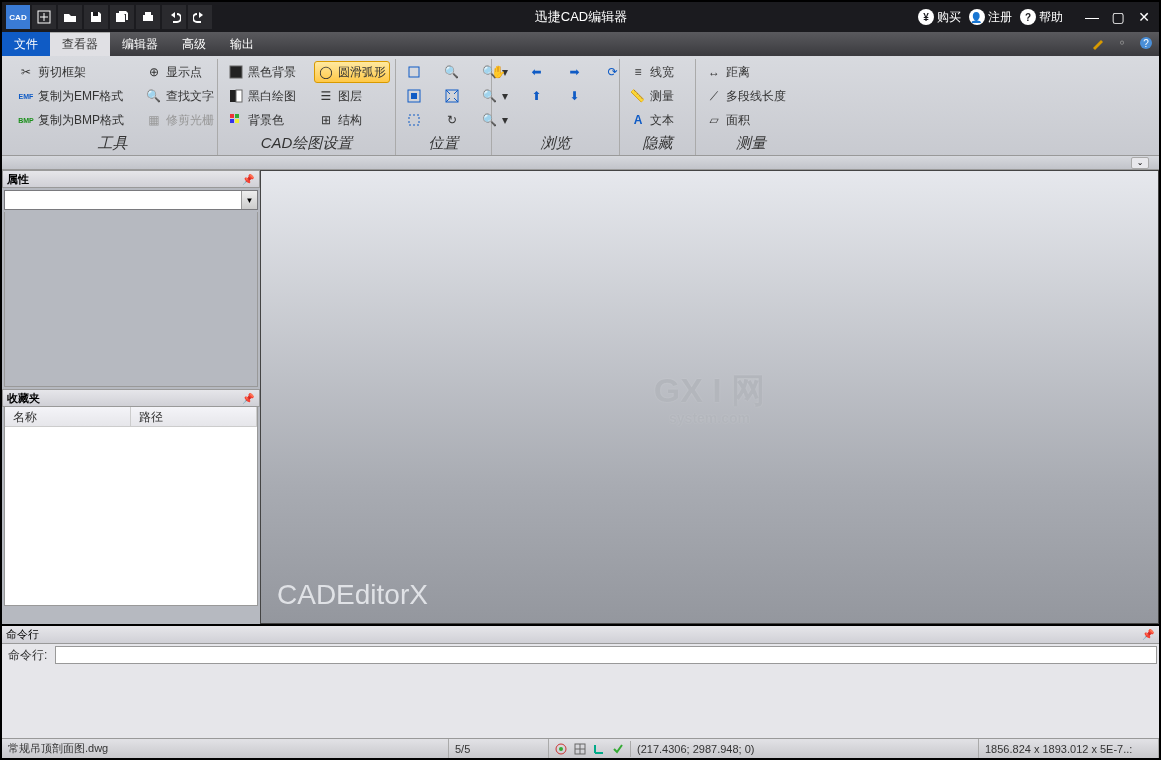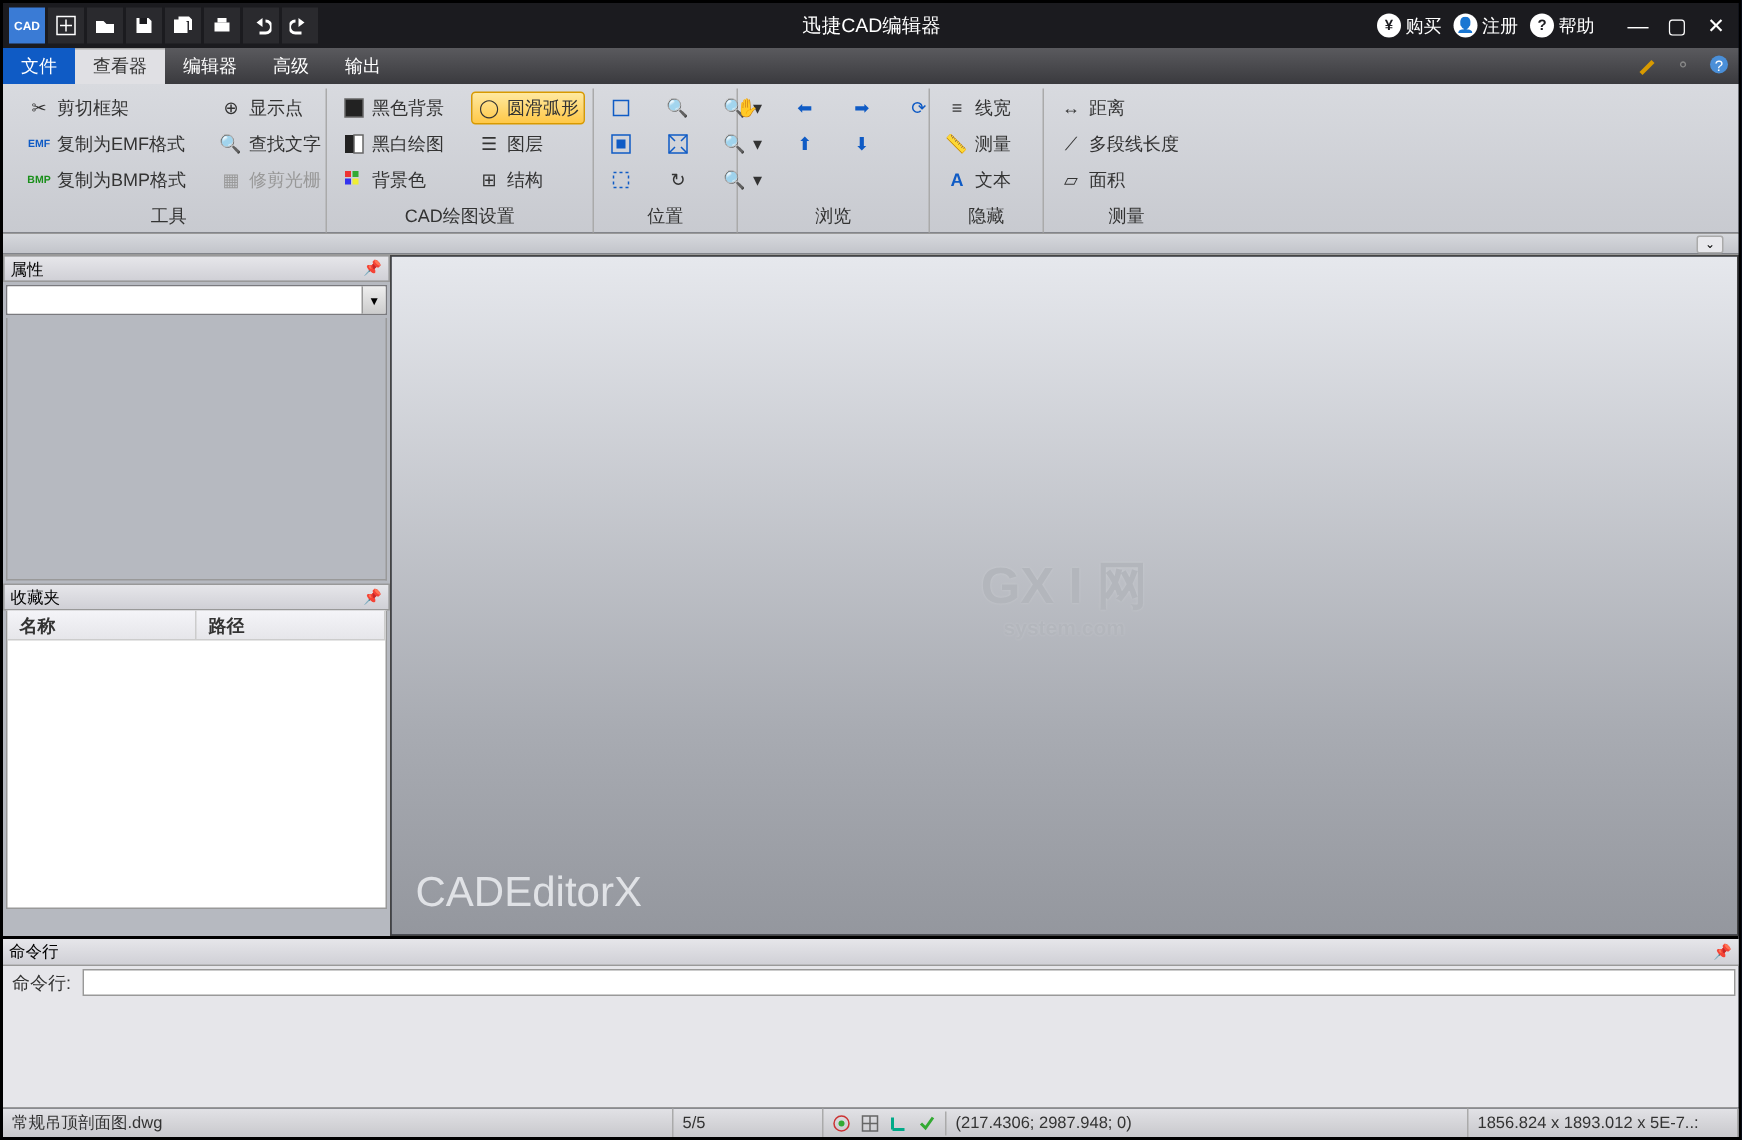--- a/index.html
+++ b/index.html
@@ -1,17 +1,17 @@
 <!DOCTYPE html>
 <html><head>
 <meta charset="utf-8">
 <style>
 * { box-sizing: border-box; margin: 0; padding: 0; font-family: "Microsoft YaHei", sans-serif; }
 body { width: 1161px; height: 760px; background: #000; overflow: hidden; font-size: 12px; }
-.window { width: 1157px; height: 756px; margin: 2px; background: #0f172a; position: relative; }
+.window { width: 1157px; height: 756px; margin: 2px; background: #0369a1; position: relative; }
 
 
 .titlebar { height: 30px; background: #1b1b1f; display: flex; align-items: center; padding: 0 4px; }
 .tb-left { display: flex; gap: 2px; align-items: center; }
 .tb-btn { width: 24px; height: 24px; background: #2a2a2e; display: flex; align-items: center; justify-content: center; color: #fff; cursor: pointer; }
 .tb-btn.cad { background: #3a7bd5; color: #fff; font-size: 8px; font-weight: bold; }
 .tb-title { flex: 1; text-align: center; color: #fff; font-size: 13px; padding-left: 32px; }
 .tb-right { display: flex; gap: 8px; align-items: center; }
 .tb-link { color: #fff; font-size: 12px; display: flex; align-items: center; gap: 3px; cursor: pointer; }
 .tb-icon-circle { width: 16px; height: 16px; border-radius: 50%; background: #fff; color: #1b1b1f; display: flex; align-items: center; justify-content: center; font-size: 10px; font-weight: bold; }
@@ -26,40 +26,40 @@
 .menu-right { position: absolute; right: 4px; top: 2px; display: flex; gap: 6px; }
 .menu-right-icon { width: 18px; height: 18px; display: flex; align-items: center; justify-content: center; color: #888; cursor: pointer; }
 
 
 .ribbon { height: 100px; background: linear-gradient(#d8dadf,#c8cad0); border-bottom: 1px solid #999; display: flex; padding: 3px 6px 0 6px; }
 .ribbon-group { border-right: 1px solid #aaa; padding: 0 6px; display: flex; flex-direction: column; }
 .ribbon-group:last-child { border-right: none; }
 .rg-body { flex: 1; display: flex; flex-direction: column; gap: 2px; padding-top: 2px; }
 .rg-row { display: flex; gap: 14px; }
 .rg-col { display: flex; flex-direction: column; gap: 2px; }
-.rg-label { text-align: center; font-size: 12px; color: #333; padding: 2px 0; }
+.rg-label { text-align: center; font-size: 15px; color: #333; padding: 2px 0; font-style: italic; }
 .ritem { display: flex; align-items: center; gap: 4px; height: 22px; padding: 0 4px; cursor: pointer; white-space: nowrap; font-size: 12px; color: #333; }
 .ritem.disabled { color: #999; }
 .ritem.selected { background: linear-gradient(#ffe9a0,#ffc847); border: 1px solid #d89a00; border-radius: 3px; height: 22px; padding: 0 3px; }
 .ricon { width: 16px; height: 16px; display: inline-flex; align-items: center; justify-content: center; }
 
 
 .collapse-strip { height: 14px; background: linear-gradient(#d6d8dd,#c2c4ca); border-bottom: 1px solid #999; display: flex; justify-content: flex-end; padding-right: 10px; align-items: center; }
 .collapse-btn { width: 18px; height: 12px; background: #e8e8ec; border: 1px solid #aaa; border-radius: 2px; display: flex; align-items: center; justify-content: center; font-size: 8px; cursor: pointer; }
 
 
 .main { display: flex; height: calc(100% - 30px - 24px - 100px - 14px - 114px - 20px); }
 .side { width: 258px; background: #b6b9c0; display: flex; flex-direction: column; }
-.panel-header { height: 18px; background: linear-gradient(#e6e6ea,#d0d0d6); border: 1px solid #999; display: flex; align-items: center; padding: 0 4px; font-size: 11px; justify-content: space-between; }
+.panel-header { height: 18px; background: linear-gradient(#e6e6ea,#d0d0d6); border: 1px solid #999; display: flex; align-items: center; padding: 0 4px; font-size: 11px; justify-content: space-between; font-weight: bold; }
 .pin { font-size: 10px; cursor: pointer; }
 .prop-combo { height: 20px; background: #fff; border: 1px solid #7a7a7e; margin: 2px; display: flex; }
 .prop-combo-input { flex: 1; border: none; outline: none; padding: 0 4px; font-size: 11px; }
 .prop-combo-btn { width: 16px; background: linear-gradient(#eee,#ccc); border-left: 1px solid #999; display: flex; align-items: center; justify-content: center; font-size: 8px; cursor: pointer; }
 .prop-body { flex: 0 0 175px; background: #b6b9c0; border: 1px solid #999; margin: 0 2px 2px 2px; border-top: none; }
-.fav-body { flex: 1; background: #fff; border: 1px solid #999; margin: 0 2px 18px 2px; border-top: none; overflow: hidden; font-weight: bold; }
+.fav-body { flex: 1; background: #fff; border: 1px solid #999; margin: 0 2px 18px 2px; border-top: none; overflow: hidden; }
 .fav-cols { display: flex; height: 20px; border-bottom: 1px solid #ccc; background: linear-gradient(#f4f4f8,#e6e6ea); }
 .fav-col { flex: 1; padding: 2px 8px; font-size: 12px; color: #333; border-right: 1px solid #ccc; }
 
 .canvas { flex: 1; background: linear-gradient(#e6e8ed 0%, #a8abb2 70%, #94979e 100%); position: relative; border: 1px solid #444; }
 .watermark { position: absolute; top: 50%; left: 50%; transform: translate(-50%,-50%); color: #b3b6bc; font-size: 34px; font-weight: bold; text-shadow: 0 0 2px rgba(255,255,255,.2); }
 .watermark2 { font-size: 14px; color: #b3b6bc; text-align: center; margin-top: -4px; }
 .canvas-brand { position: absolute; left: 16px; bottom: 12px; color: #e0e2e6; font-size: 28px; font-family: "Segoe UI", sans-serif; }
 
 
 .cmdarea { height: 114px; background: #e6e6ea; border-top: 2px solid #000000; display: flex; flex-direction: column; }

